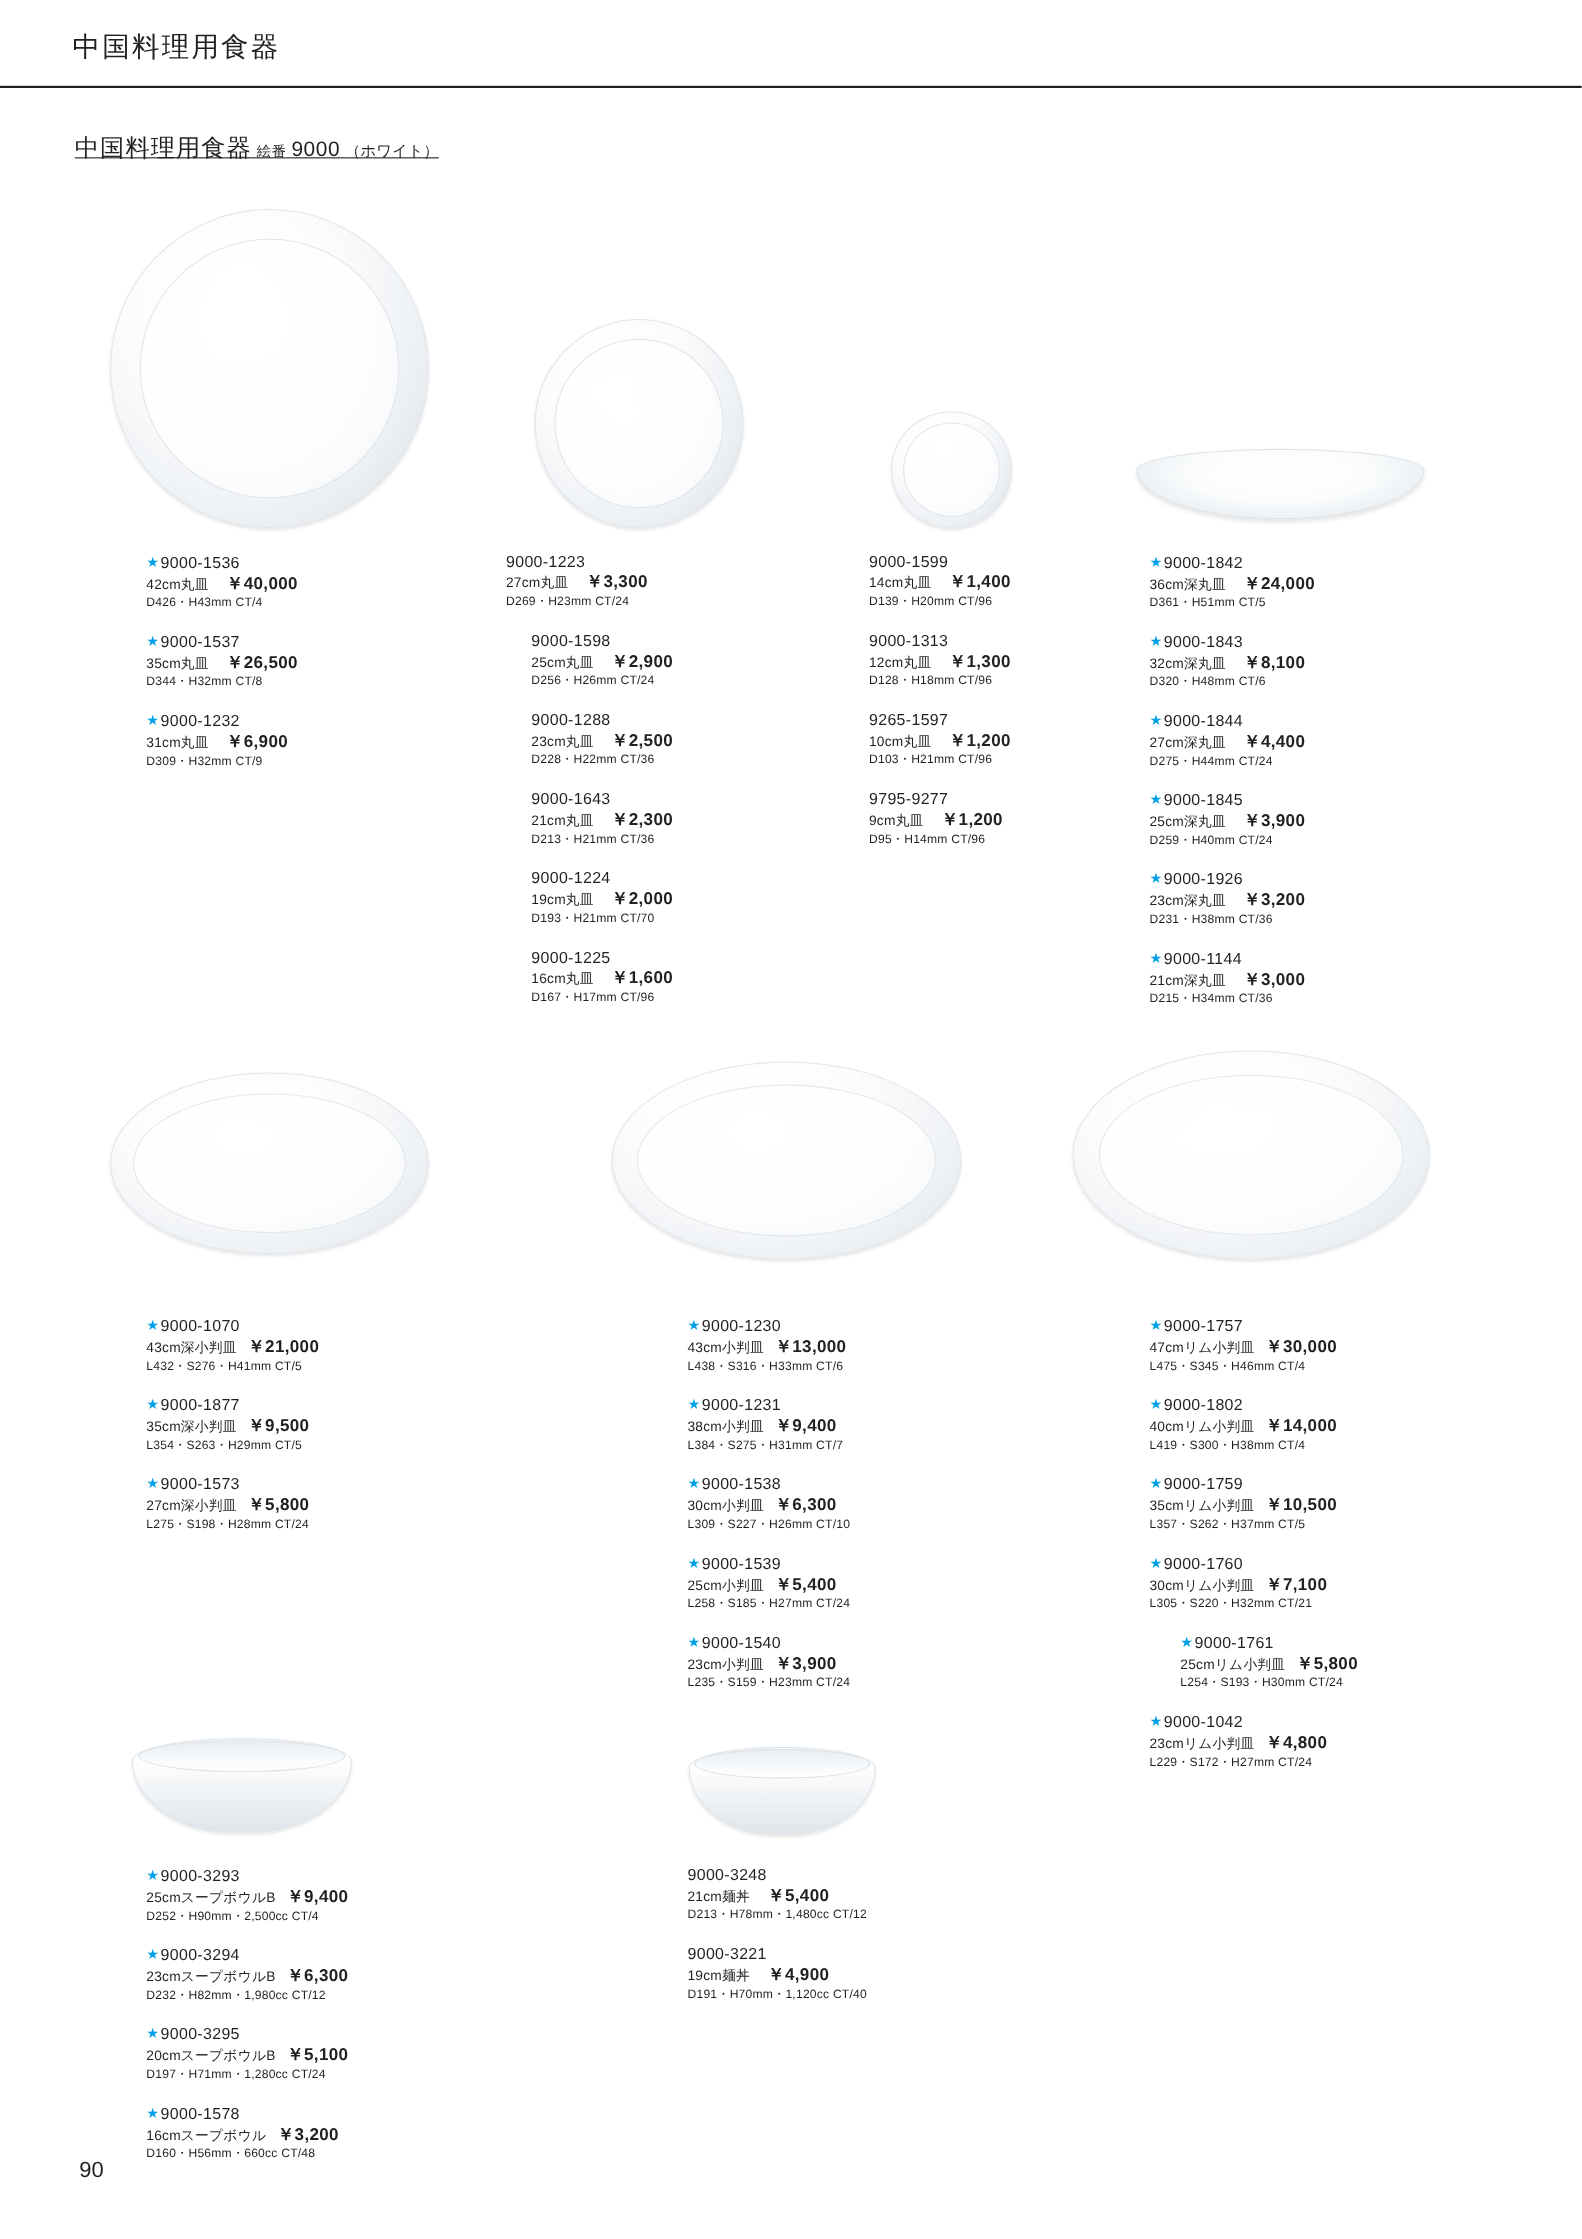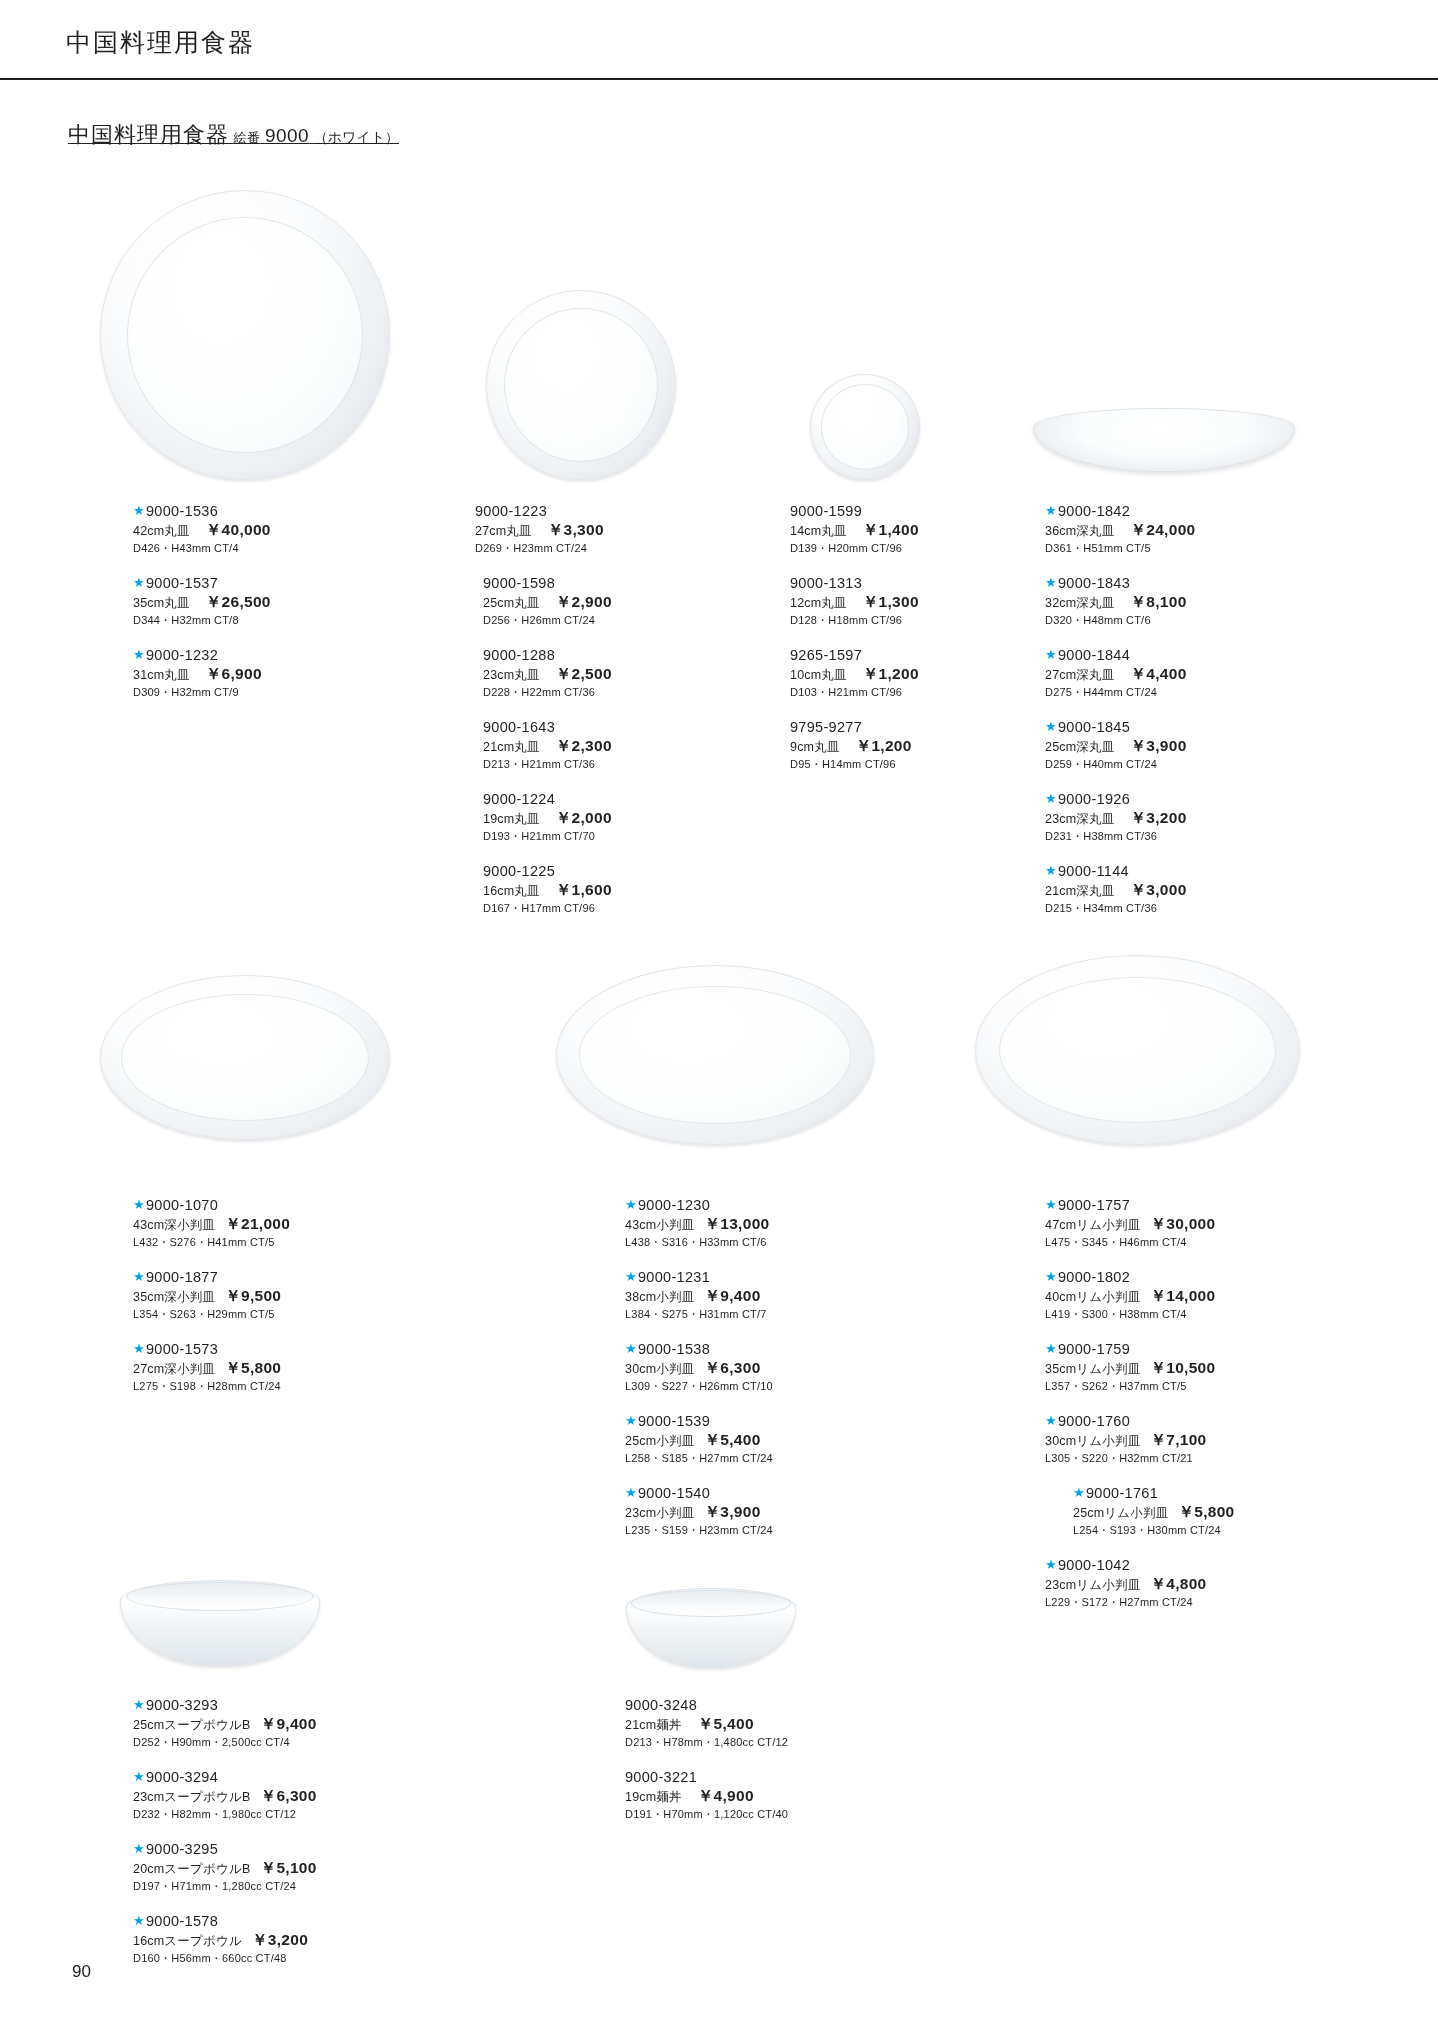--- a/index.html
+++ b/index.html
@@ -181,21 +181,21 @@
     background: linear-gradient(to bottom, #e8edf1 0%, #f8fafc 60%, #ffffff 100%);
     border: 1px solid #dbe1e6;
     box-sizing: border-box;
   }
 
   
   .page-number {
     position: absolute;
     left: 72px;
     top: 1962px;
-    font-size: 17px;
+    font-size: 20px;
     color: #231f20;
   }
 </style>
 </head>
 <body>
 
 <div class="page-header">
   <div class="title">中国料理用食器</div>
 </div>
 <div class="header-rule"></div>
@@ -247,21 +247,21 @@
   <div class="code-line"><span class="star">★</span><span>9000-1537</span></div>
   <div class="desc-line"><span class="name">35cm丸皿</span><span class="gap-m"></span><span class="price">￥26,500</span></div>
   <div class="dims">D344・H32mm  CT/8</div>
 </div>
 <div class="entry" style="left:133px; top:647px;">
   <div class="code-line"><span class="star">★</span><span>9000-1232</span></div>
   <div class="desc-line"><span class="name">31cm丸皿</span><span class="gap-m"></span><span class="price">￥6,900</span></div>
   <div class="dims">D309・H32mm  CT/9</div>
 </div>
 
-<div class="entry" style="left:475px; top:503px;">
+<div class="entry" style="left:460px; top:503px;">
   <div class="code-line"><span>9000-1223</span></div>
   <div class="desc-line"><span class="name">27cm丸皿</span><span class="gap-m"></span><span class="price">￥3,300</span></div>
   <div class="dims">D269・H23mm  CT/24</div>
 </div>
 <div class="entry" style="left:483px; top:575px;">
   <div class="code-line"><span>9000-1598</span></div>
   <div class="desc-line"><span class="name">25cm丸皿</span><span class="gap-m"></span><span class="price">￥2,900</span></div>
   <div class="dims">D256・H26mm  CT/24</div>
 </div>
 <div class="entry" style="left:483px; top:647px;">

